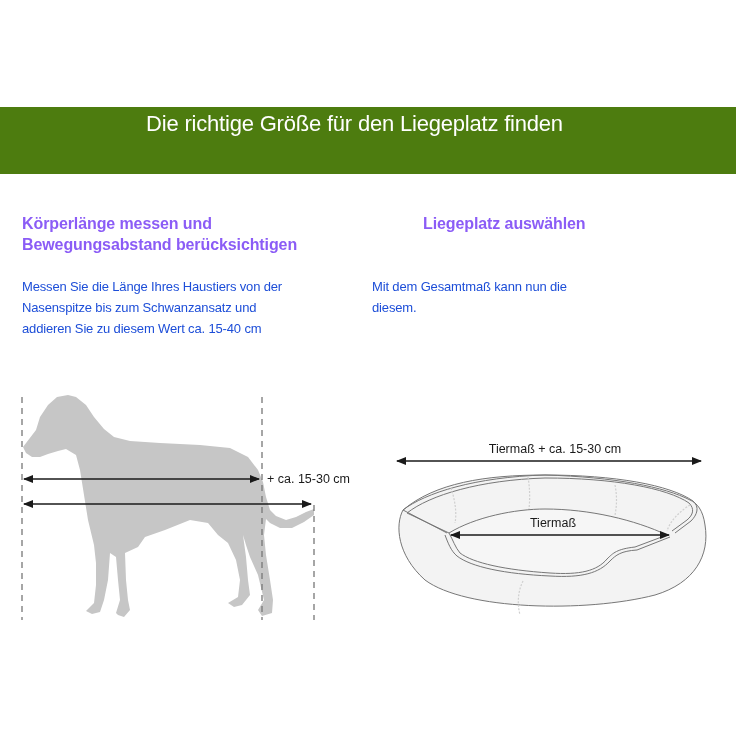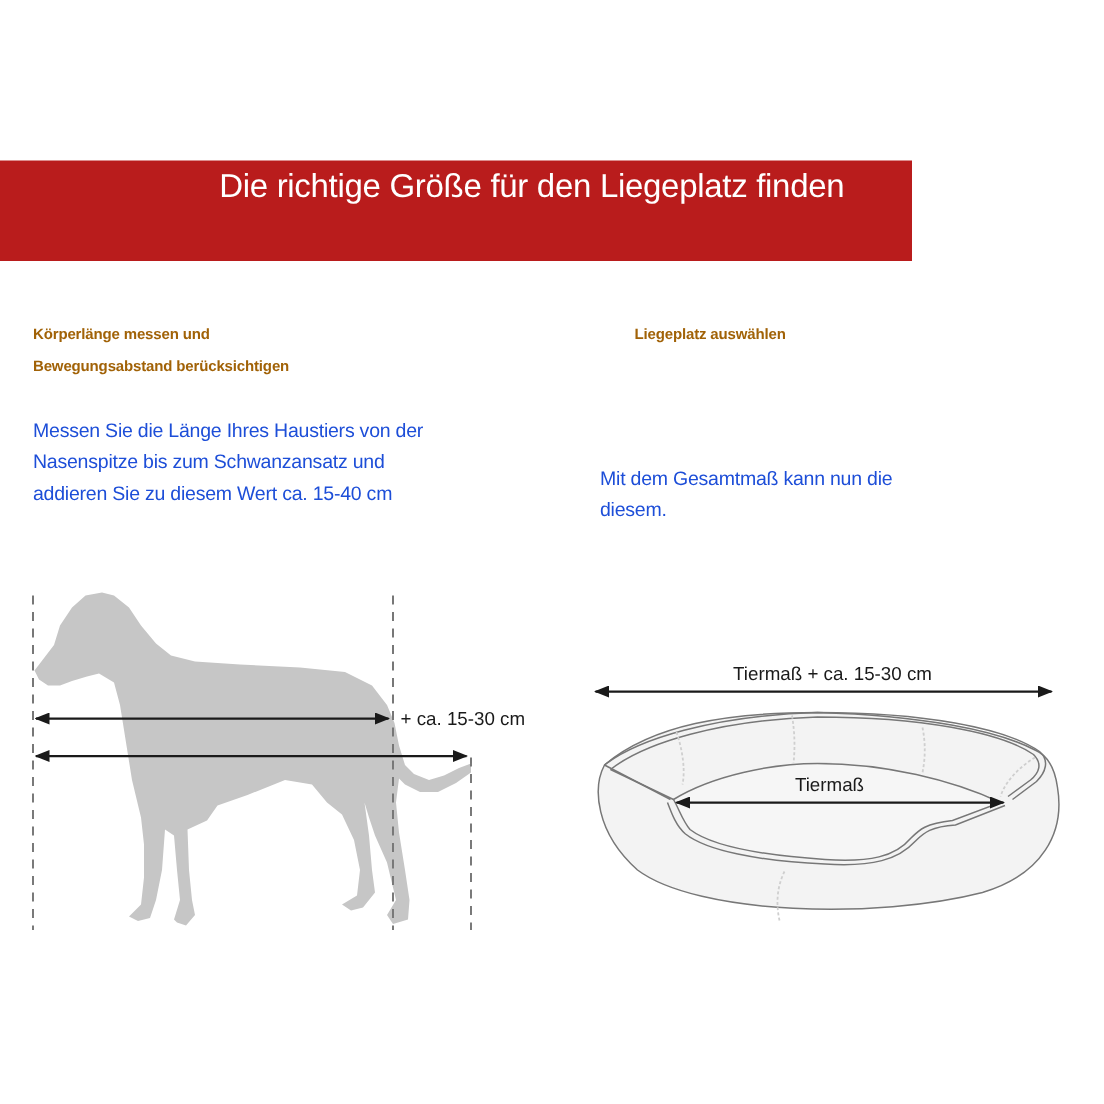--- a/index.html
+++ b/index.html
@@ -11,23 +11,23 @@
       width: 736px;
       height: 736px;
       position: relative;
       overflow: hidden;
       font-family: "Liberation Sans", "DejaVu Sans", sans-serif;
     }
     .banner {
       position: absolute;
       left: 0;
       top: 107px;
-      width: 608px;
+      width: 736px;
       height: 67px;
-      background: #b91c1c;
+      background: #4d7c0f;
     }
     .banner-title {
       position: absolute;
       left: 0;
       top: 4px;
       width: 709px;
       text-align: center;
       color: #ffffff;
       font-size: 22px;
       line-height: 26px;
@@ -35,38 +35,38 @@
       font-weight: normal;
       margin: 0;
     }
     .col {
       position: absolute;
       top: 213px;
     }
     .col-left { left: 22px; width: 320px; }
     .col-right { left: 396px; width: 300px; margin-left: 27px; }
     .subhead {
-      color: #a16207;
-      font-size: 10px;
+      color: #8b5cf6;
+      font-size: 16px;
       line-height: 21px;
       margin: 0;
       letter-spacing: -0.1px;
     }
     .subhead span { display: block; }
     .body-text {
       position: absolute;
       color: #1d4ed8;
       font-size: 13px;
       line-height: 21px;
       margin: 0;
       letter-spacing: -0.15px;
     }
     .body-text span { display: block; white-space: nowrap; }
     .left-body { left: 22px; top: 276px; }
-    .right-body { left: 400px; top: 276px; margin-top: 32px; }
+    .right-body { left: 372px; top: 276px; }
 
     .dog-diagram {
       position: absolute;
       left: 0;
       top: 385px;
       width: 370px;
       height: 245px;
     }
     .bed-diagram {
       position: absolute;

